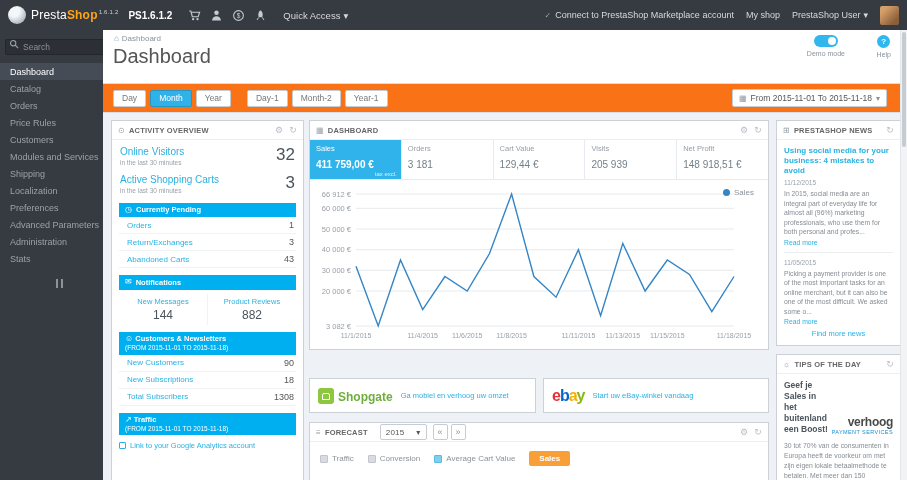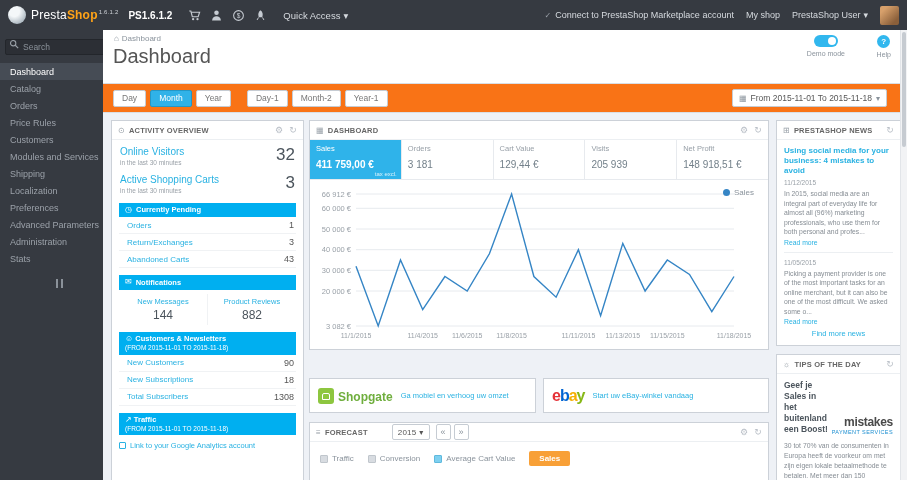--- a/index.html
+++ b/index.html
@@ -93,21 +93,21 @@
 
 .promo{display:flex;align-items:center;gap:8px;padding:0 8px}
 .sg-logo{display:flex;align-items:flex-end;gap:4px}
 .sg-badge{width:16px;height:16px;background:#8dc63f;border-radius:3px;position:relative;flex:none}
 .sg-badge i{position:absolute;left:4px;top:5px;width:8px;height:7px;border:1.5px solid #fff;border-top-left-radius:2px;border-top-right-radius:2px}
 .sg-name{font-size:12px;font-weight:bold;color:#6fae3d}
 .ebay-logo{font-size:16px;font-weight:bold;letter-spacing:-1px}
 .eb-e{color:#e53238}.eb-b{color:#0064d2}.eb-a{color:#f5af02}.eb-y{color:#86b817}
 .promo-link{font-size:7.5px;color:#2ab2e2;cursor:pointer;line-height:1.3}
 
-.fc-year{height:16px;border:1px solid #c6ccd3;border-radius:2px;font-size:8px;color:#555;display:flex;align-items:center;gap:3px;padding:0 5px;margin-left:24px;background:#fff;cursor:pointer;font-weight:normal}
+.fc-year{height:16px;border:1px solid #c6ccd3;border-radius:2px;font-size:8px;color:#555;display:flex;align-items:center;gap:12px;padding:0 5px;margin-left:12px;background:#fff;cursor:pointer;font-weight:normal}
 .fc-nav{display:flex;gap:3px;margin-left:6px}
 .fc-nav span{width:15px;height:16px;border:1px solid #c6ccd3;border-radius:2px;background:#fff;color:#8a939c;font-size:9px;line-height:14px;text-align:center;cursor:pointer;font-weight:normal}
 .fc-legend{display:flex;align-items:center;gap:14px;padding:9px 10px;font-size:8px;color:#8a939c}
 .fc-item{display:flex;align-items:center;gap:4px;cursor:pointer}
 .fc-item .sq{width:8px;height:8px;border-radius:1px;border:1px solid #c0c6cc;background:#d8dce1;flex:none}
 .fc-item .sq.blue{background:#7ed0f0;border-color:#5fb9dd}
 .fc-item.sales{background:#f8a037;color:#fff;padding:3px 10px;border-radius:2px;font-weight:bold}
 
 .news-body{padding:6px 7px 4px}
 .news-title{font-size:8px;font-weight:bold;color:#2ab2e2;line-height:1.25;cursor:pointer}
@@ -469,21 +469,21 @@
       <div class="p-head">
         <span class="pi">☼</span>
         <span>TIPS OF THE DAY</span>
         <span class="sp"></span>
         <span class="hic">↻</span>
       </div>
       <div class="tips-body">
         <div class="tips-top">
           <div class="tips-heading">Geef je Sales in het buitenland een Boost!</div>
           <div class="ingenico">
-            <div class="ing-name">mistakes</div>
+            <div class="ing-name">verhoog</div>
             <div class="ing-sub">payment services</div>
           </div>
         </div>
         <div class="tips-text">30 tot 70% van de consumenten in Europa heeft de voorkeur om met zijn eigen lokale betaalmethode te betalen. Met meer dan 150 betaalmethoden, ondersteunen wij uw groei in uw e-commerce en daar buiten. En zelfs beter, u kun de belangrijke betaalmethoden activeren met een...</div>
       </div>
     </section>
 
     <div class="scrollbar">
       <div class="scroll-thumb"></div>
     </div>

